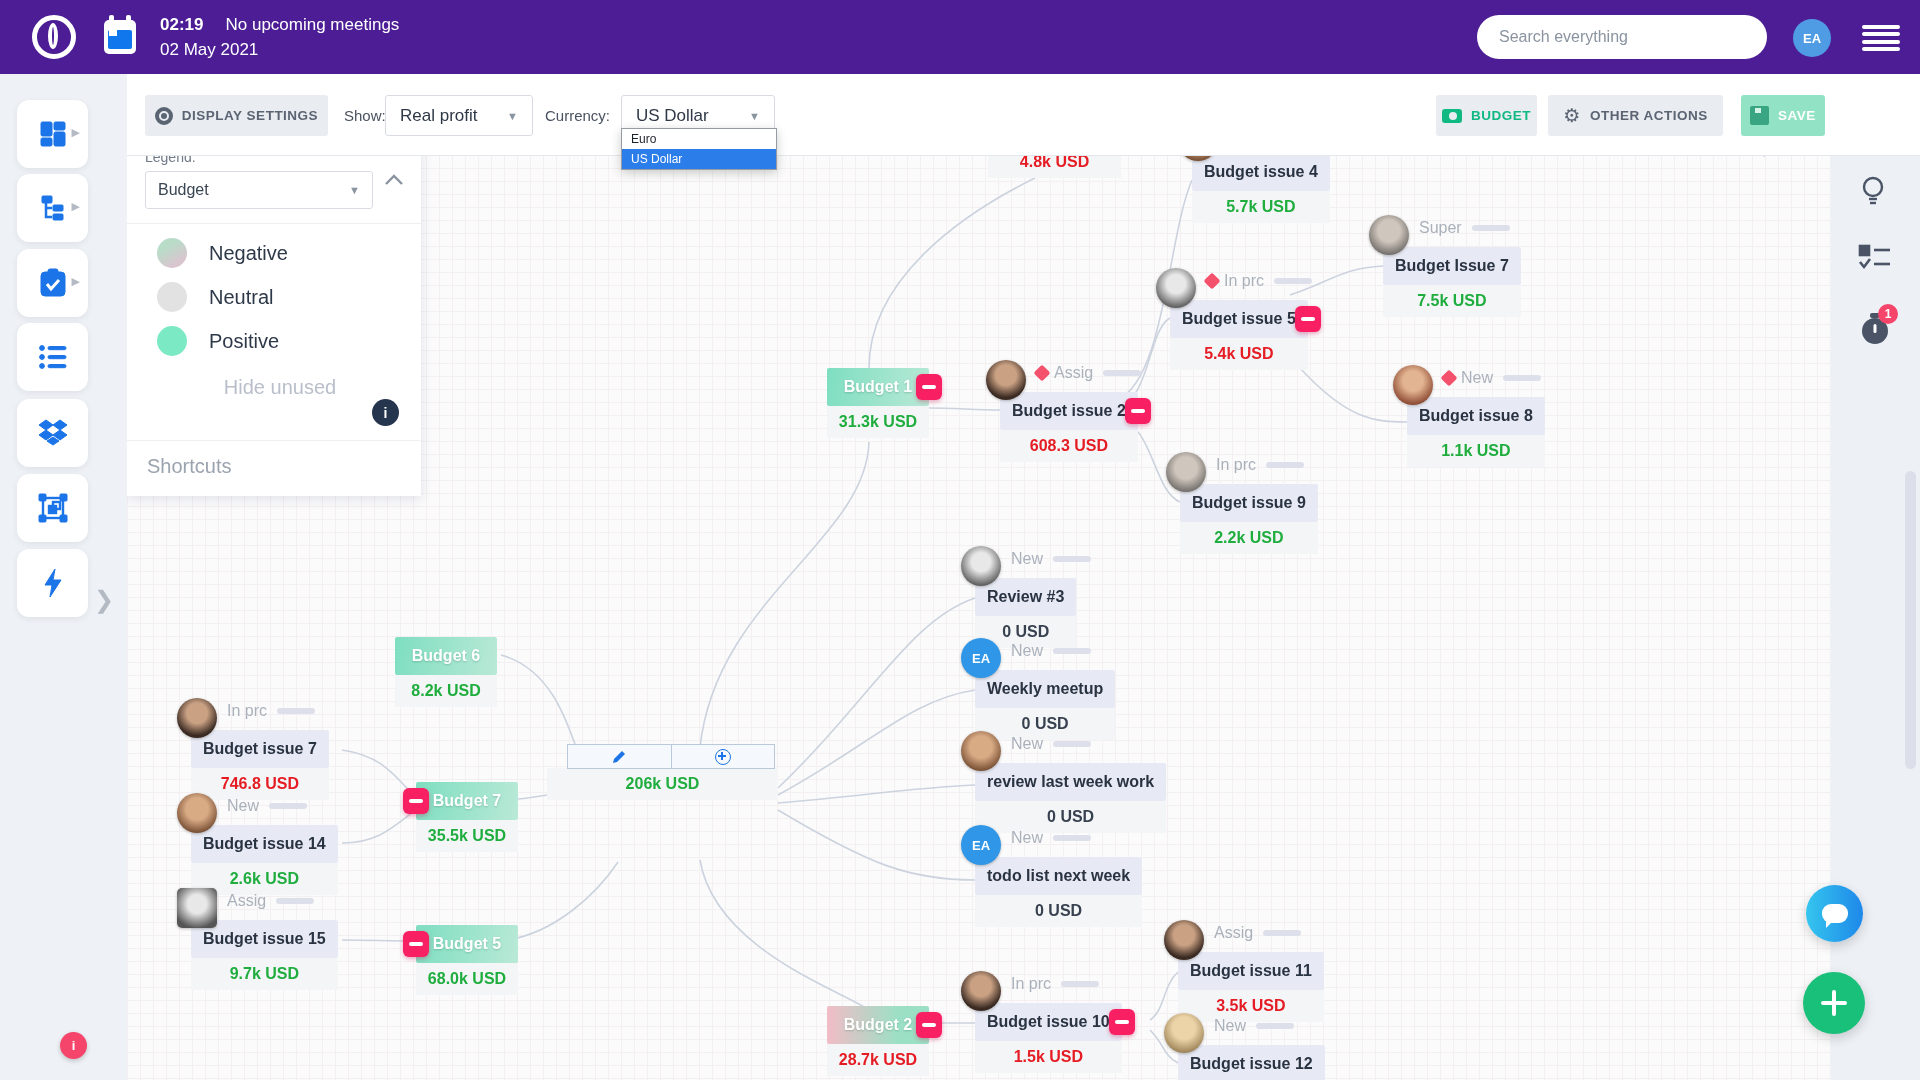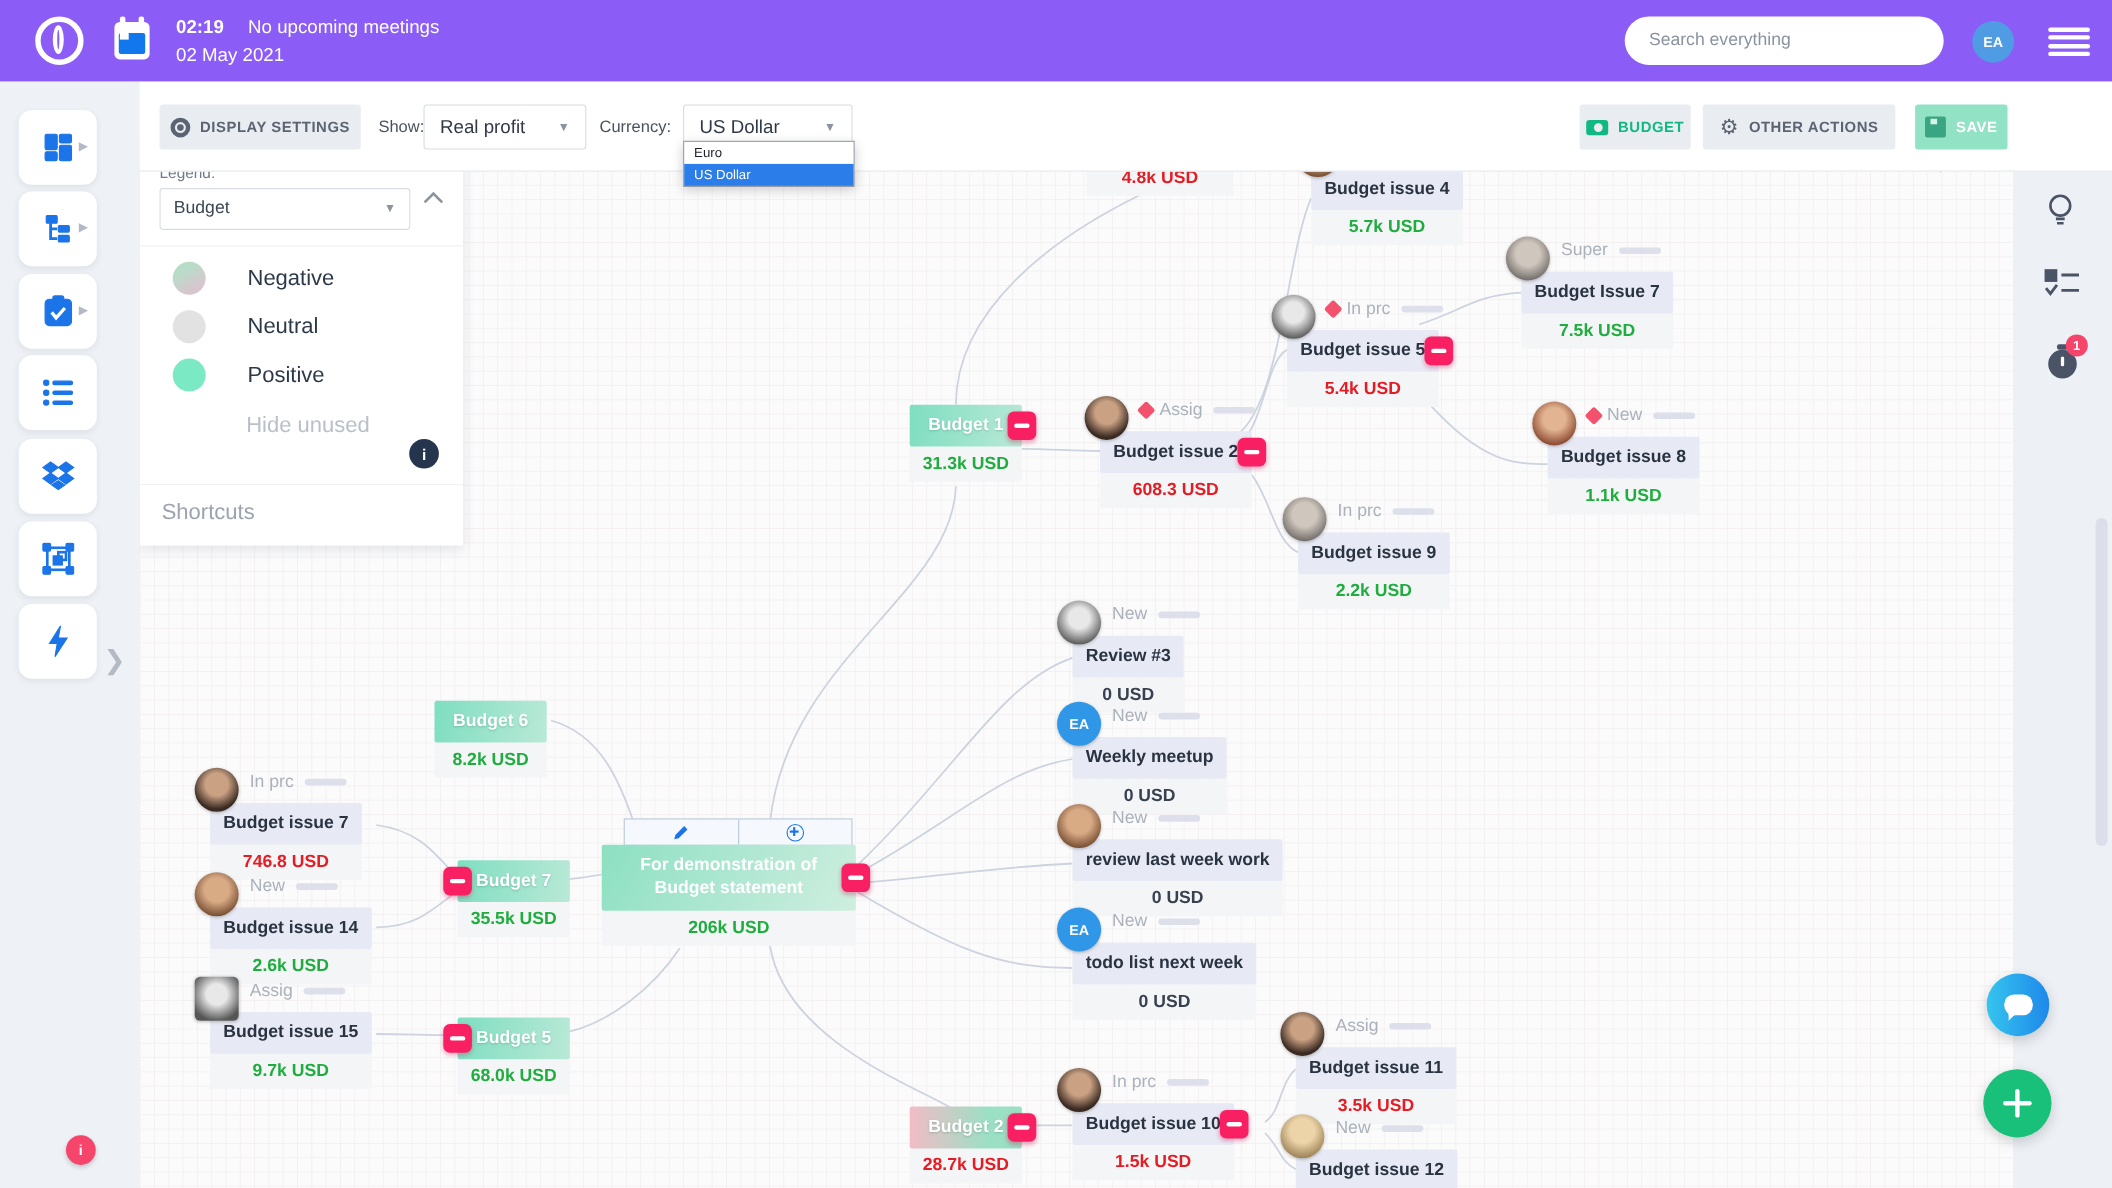--- a/index.html
+++ b/index.html
@@ -1,20 +1,20 @@
 <!DOCTYPE html>
 <html><head>
 <meta charset="utf-8">
 <style>
   html,body{margin:0;padding:0;}
   body{font-family:"Liberation Sans",sans-serif;background:#eef1f5;}
   #app{position:relative;width:1920px;height:1080px;overflow:hidden;background:#eef1f5;}
 
   
-  .topbar{position:absolute;left:0;top:0;width:1920px;height:74px;background:#8b5cf6;display:flex;align-items:center;z-index:60;}
+  .topbar{position:absolute;left:0;top:0;width:1920px;height:74px;background:#4c1d95;display:flex;align-items:center;z-index:60;}
   .logo{position:absolute;left:32px;top:15px;width:44px;height:44px;border:5px solid #fff;border-radius:50%;box-sizing:border-box;}
   .logo .lens{position:absolute;left:11px;top:3px;width:10px;height:26px;border:4px solid #fff;border-radius:50%;box-sizing:border-box;}
   .cal{position:absolute;left:104px;top:20px;width:32px;height:34px;background:#fff;border-radius:5px;}
   .cal:before{content:"";position:absolute;left:5px;top:-5px;width:5px;height:8px;background:#fff;border-radius:2px;box-shadow:17px 0 0 #fff;}
   .cal .inner{position:absolute;left:4px;top:10px;width:24px;height:19px;background:#1177ec;border-radius:2px;}
   .cal .dot{position:absolute;left:5px;top:8px;width:8px;height:8px;background:#fff;}
   .tb-text{position:absolute;left:160px;top:12px;color:#fff;font-size:17px;line-height:25px;}
   .tb-text .row1 b{font-weight:bold;margin-right:22px;}
   .search-pill{position:absolute;left:1477px;top:15px;width:290px;height:44px;background:#fff;border-radius:22px;border:none;}
   .search-pill input{width:100%;height:100%;border:none;outline:none;background:transparent;border-radius:22px;padding:0 22px;font-size:16px;color:#3c4654;font-family:"Liberation Sans",sans-serif;}
@@ -69,21 +69,21 @@
   .zic{width:26px;height:26px;cursor:pointer;}
   .zic svg{stroke:#8a93a0;fill:none;stroke-width:2.2;}
 
   
   .legend{position:absolute;left:127px;top:133px;width:294px;background:#fff;box-shadow:0 3px 12px rgba(30,45,70,.12);z-index:35;padding:16px 18px 10px;box-sizing:border-box;}
   .legend .cap{font-size:14px;color:#707a88;margin-bottom:6px;}
   .legend .lsel{width:228px;height:38px;border:1px solid #d9dde3;border-radius:3px;display:flex;align-items:center;padding:0 12px;font-size:16px;color:#3a4654;cursor:pointer;box-sizing:border-box;}
   .legend .lsel .caret{margin-left:auto;color:#8a93a0;font-size:11px;}
   .legend .collapse{position:absolute;right:16px;top:40px;cursor:pointer;}
   .legend hr{border:none;border-top:1px solid #eef0f3;margin:14px -18px;}
-  .litem{display:flex;align-items:center;gap:38px;margin:14px 0 14px 12px;font-size:20px;color:#2d3848;}
+  .litem{display:flex;align-items:center;gap:22px;margin:14px 0 14px 12px;font-size:20px;color:#2d3848;}
   .ldot{width:30px;height:30px;border-radius:50%;}
   .hide-row{display:flex;align-items:center;margin:20px 0 6px 12px;flex-direction:column;}
   .hide-row .txt{font-size:20px;color:#b9bfca;}
   .info-ic{margin-left:auto;margin-right:4px;width:27px;height:27px;border-radius:50%;background:#25354e;color:#fff;font-size:14px;font-weight:bold;display:flex;align-items:center;justify-content:center;cursor:pointer;}
   .shortcuts{font-size:20px;color:#9aa3ae;margin:4px 0 8px 2px;cursor:pointer;}
 
   
   #nodes{position:absolute;left:0;top:0;z-index:20;}
   .mapnode{position:absolute;}
   .titlebox{position:relative;background:#e7eaf4;border-radius:2px;text-align:center;font-weight:bold;font-size:16px;color:#2a3342;padding:10px 12px;white-space:nowrap;cursor:pointer;}
@@ -163,21 +163,20 @@
         <div class="center-toolbar">
           <span class="ct-btn">
             <svg width="16" height="16">
               <path d="M2 14 l1-4 8-8 3 3-8 8z" fill="#1b74e8"></path>
             </svg>
           </span>
           <span class="ct-btn">
             <span class="plus-ic"></span>
           </span>
         </div>
-        <div class="titlebox"><span>For demonstration of Budget statement</span><button class="minusbtn minus-right"></button></div>
         <div class="valuebox v-green">206k USD</div>
       </div>
       <div class="mapnode type-budget" style="left: 827px; top: 368px;">
         <div class="titlebox"><span>Budget 1</span><button class="minusbtn minus-right"></button></div>
         <div class="valuebox v-green">31.3k USD</div>
       </div>
       <div class="mapnode type-budget" style="left: 395px; top: 637px;">
         <div class="titlebox"><span>Budget 6</span></div>
         <div class="valuebox v-green">8.2k USD</div>
       </div>

